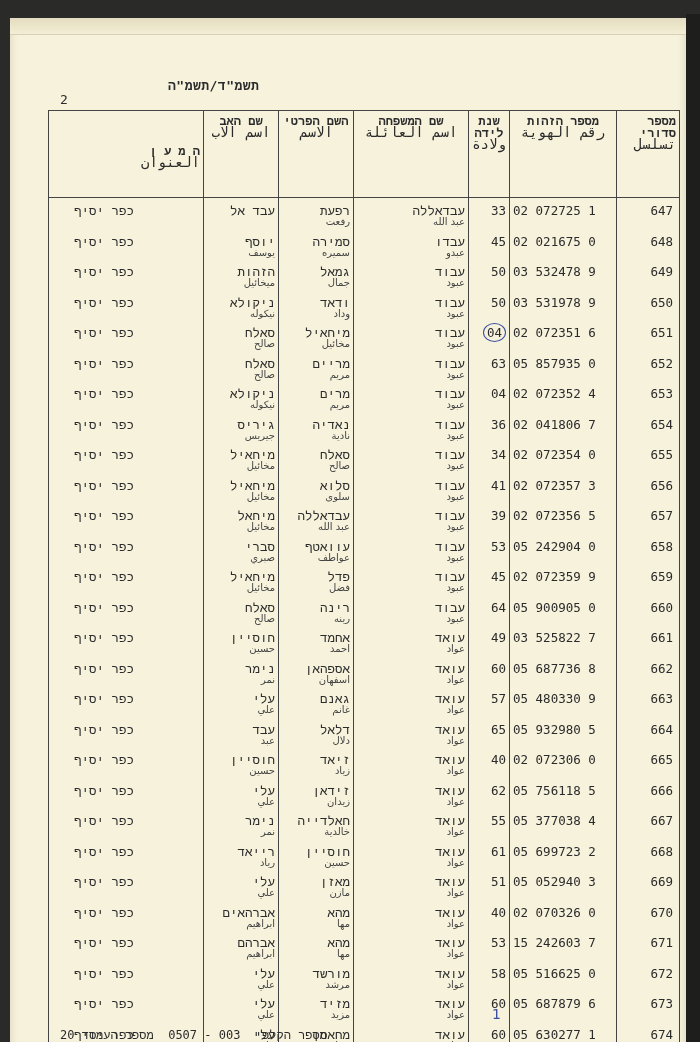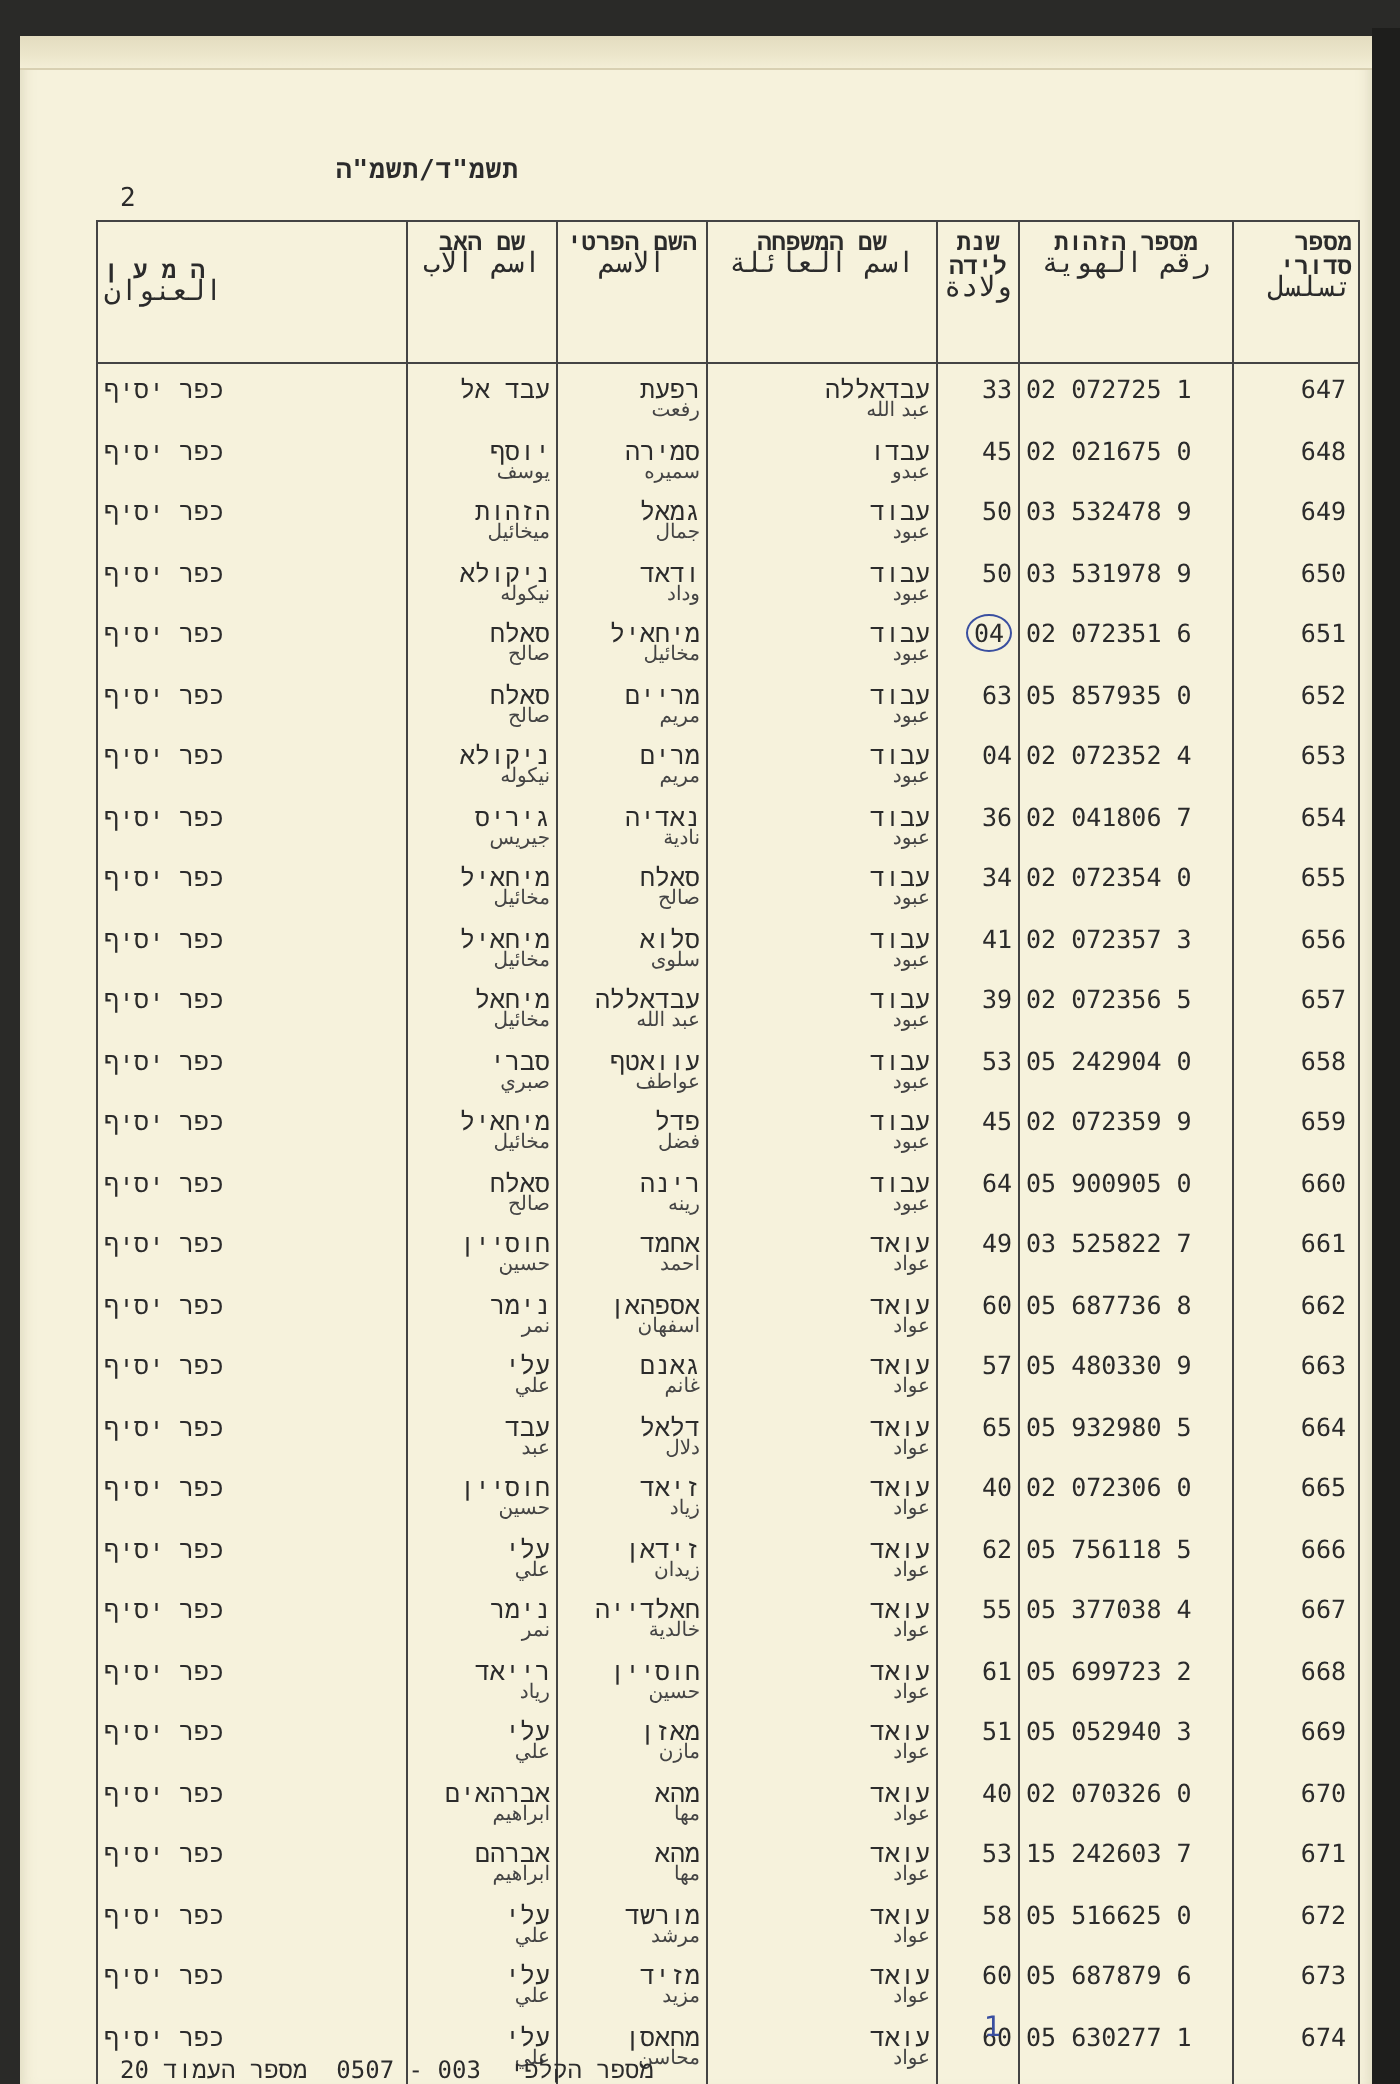--- a/index.html
+++ b/index.html
@@ -13,25 +13,25 @@
   th,td{border-left:1px solid #444;border-right:1px solid #444;padding:0 3px;vertical-align:top;}
   th{border-top:1px solid #444;border-bottom:1px solid #444;height:52px;font-weight:bold;font-size:12px;line-height:12px;padding-top:4px;}
   th .ar{display:block;font-weight:normal;font-size:14px;font-family:Liberation Mono, monospace;}
   td{height:24.5px;font-size:12.5px;line-height:13px;position:relative;}
   .c-serial{width:56px;text-align:left;}
   .c-id{width:100px;text-align:left;direction:ltr;}
   .c-year{width:34px;}
   .c-family{width:108px;text-align:right;}
   .c-first{width:68px;text-align:right;}
   .c-father{width:68px;text-align:right;}
-  .c-address{text-align:left;}
+  .c-address{text-align:center;}
   th.c-serial,th.c-id,th.c-year,th.c-family,th.c-first,th.c-father{text-align:center;}
   th.c-serial{text-align:right;}
   th.c-year{}
-  th.c-address{text-align:left;padding-top:18px;margin-left:40px;}
+  th.c-address{text-align:right;padding-top:34px;margin-left:40px;}
   td .he{display:block;padding-top:6px;}
   td .ar{display:block;font-family:"DejaVu Sans",sans-serif;font-size:10px;line-height:9px;color:#444;}
   td.c-serial,td.c-id,td.c-year{padding-top:6px;}
   td.c-serial{text-align:right;padding-right:6px;direction:ltr;}
   td.c-address .he{padding-right:44px;}
   .circled{display:inline-block;border:1px solid #3a4fa0;border-radius:50%;padding:2px 3px;margin-top:-4px;}
   .annot{position:absolute;left:492px;top:1006px;color:#3a4fa0;font-size:14px;font-family:"DejaVu Sans",sans-serif;}
   .footer{position:absolute;left:60px;top:1028px;font-size:12px;font-weight:normal;direction:rtl;white-space:pre;}
 </style>
 </head>

